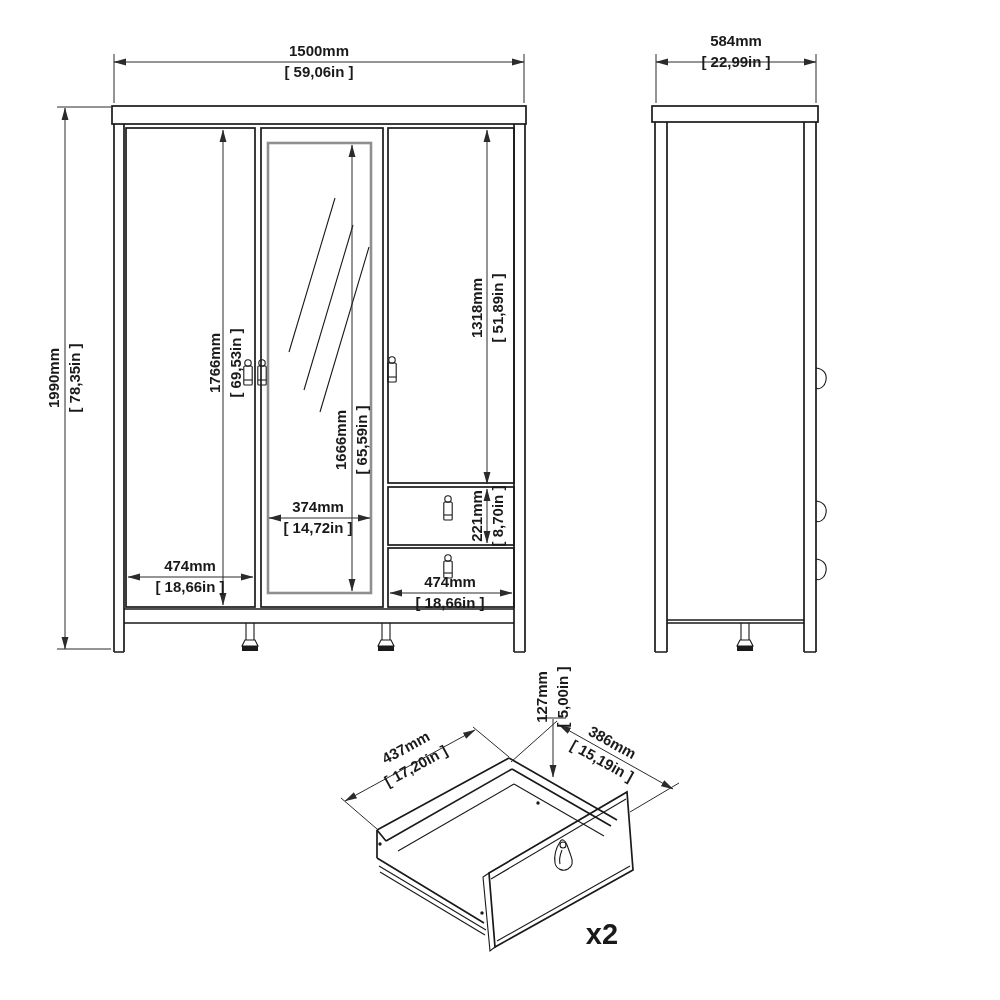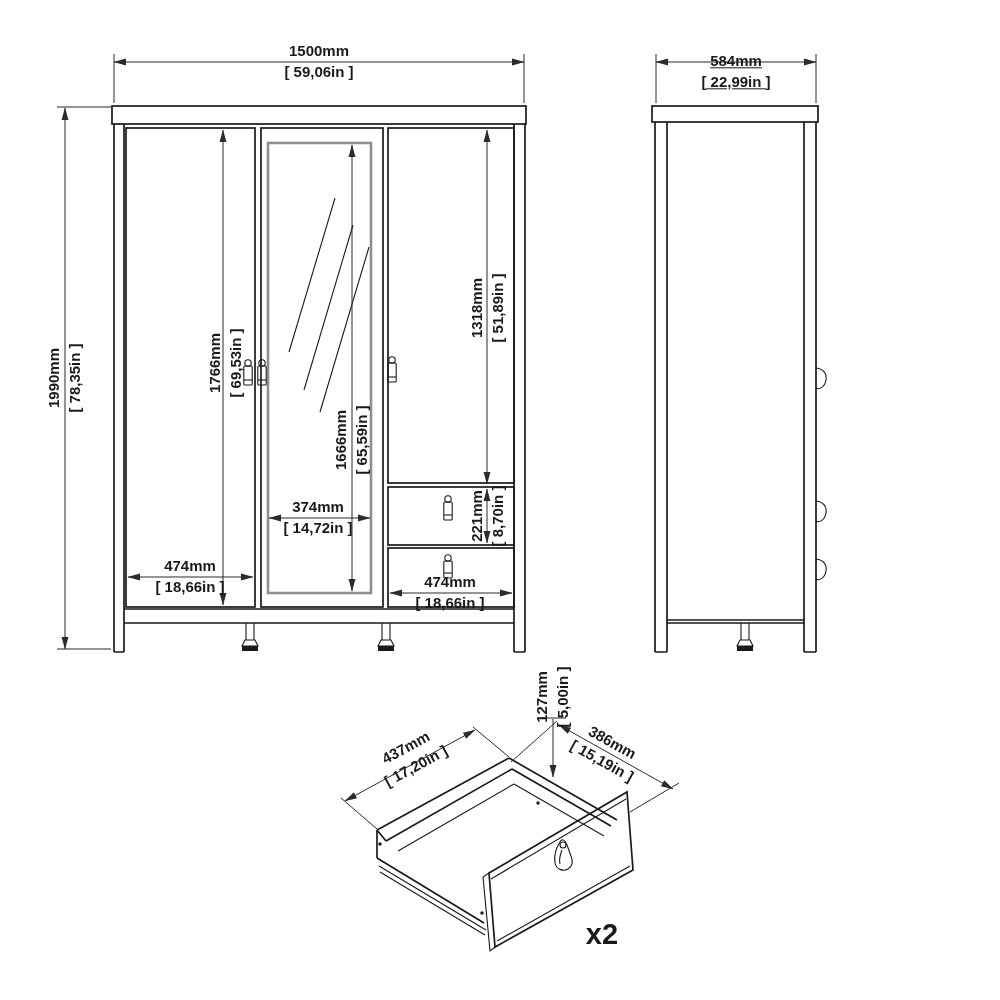--- a/index.html
+++ b/index.html
@@ -153,21 +153,21 @@
       <line class="dimline" x1="559" y1="725" x2="673" y2="789" marker-start="url(#arr)" marker-end="url(#arr)"></line>
       <line class="dimline" x1="553" y1="719" x2="553" y2="777" marker-end="url(#arr)"></line>
     </g>
   </g>
 </svg>
 
 <div class="dim" style="left:319px;top:62px;">
   <span>1500mm</span>
   <span>[ 59,06in ]</span>
 </div>
-<div class="dim" style="left:736px;top:72px;text-decoration:underline;">
+<div class="dim" style="left:736px;top:52px;">
   <span>584mm</span>
   <span>[ 22,99in ]</span>
 </div>
 <div class="dim r90" style="left:65px;top:378px;">
   <span>1990mm</span>
   <span>[ 78,35in ]</span>
 </div>
 <div class="dim r90" style="left:226px;top:363px;">
   <span>1766mm</span>
   <span>[ 69,53in ]</span>

